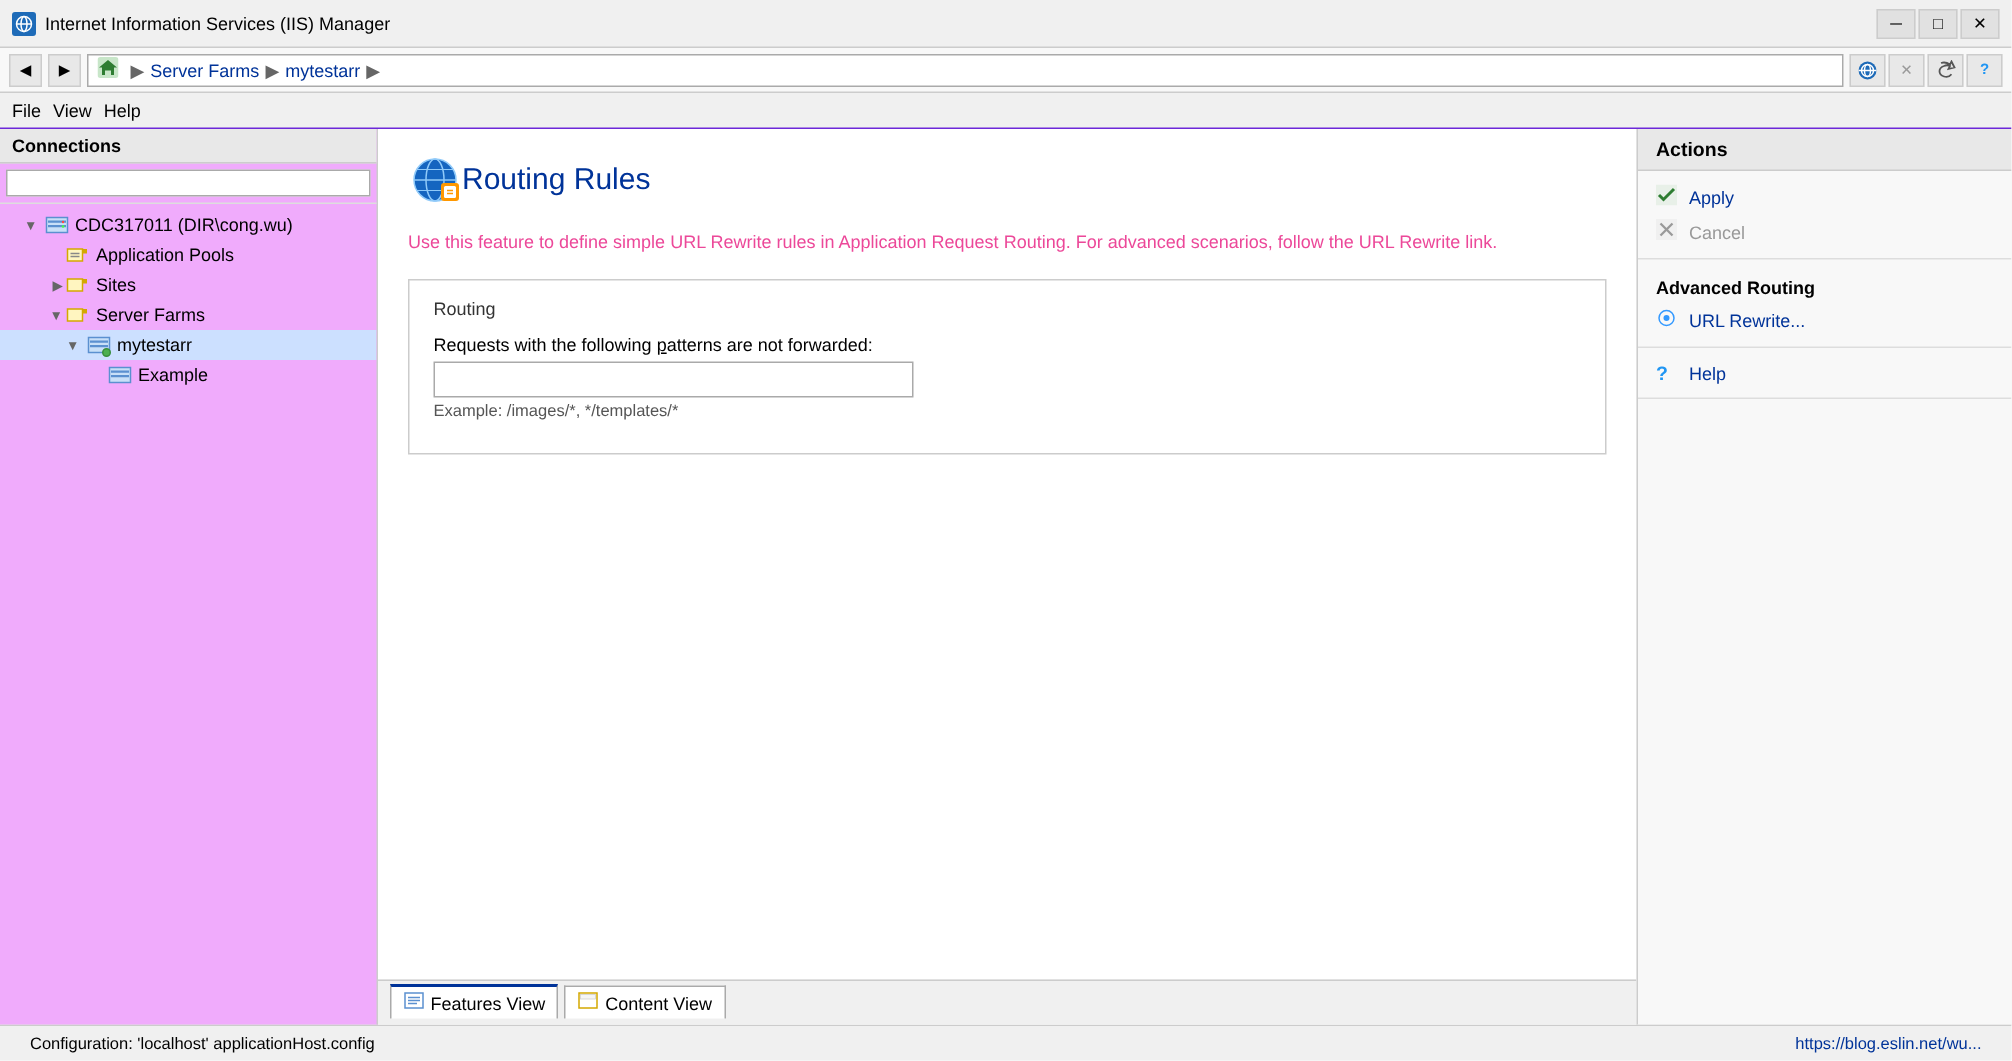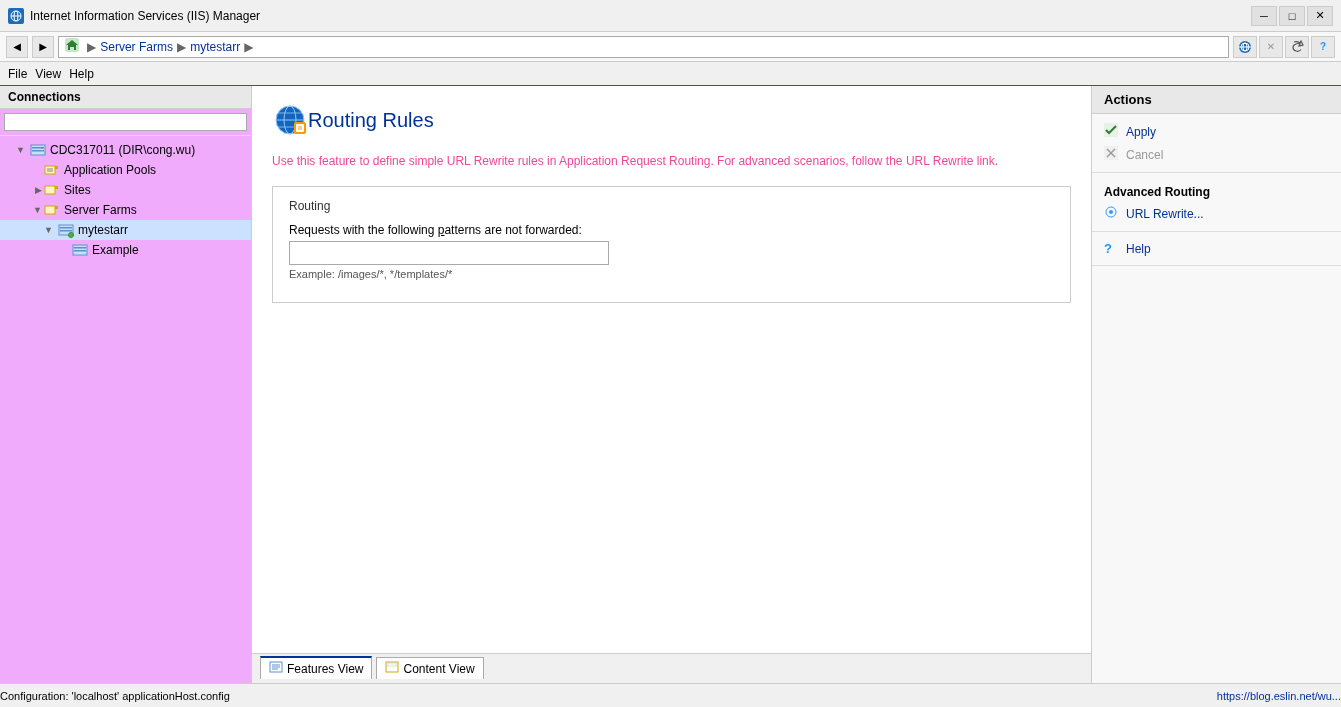--- a/index.html
+++ b/index.html
@@ -208,21 +208,21 @@
       padding: 6px 12px 3px 12px;
       font-weight: bold;
       font-size: 12px;
       color: #000;
     }
 
     
     .status-bar {
       background: #f0f0f0;
       border-top: 1px solid #ccc;
-      padding: 2px 0;
+      padding: 2px 20px;
       font-size: 11px;
       display: flex;
       justify-content: space-between;
       height: 24px;
       align-items: center;
     }
 
     
     .iis-globe {
       width: 36px;

